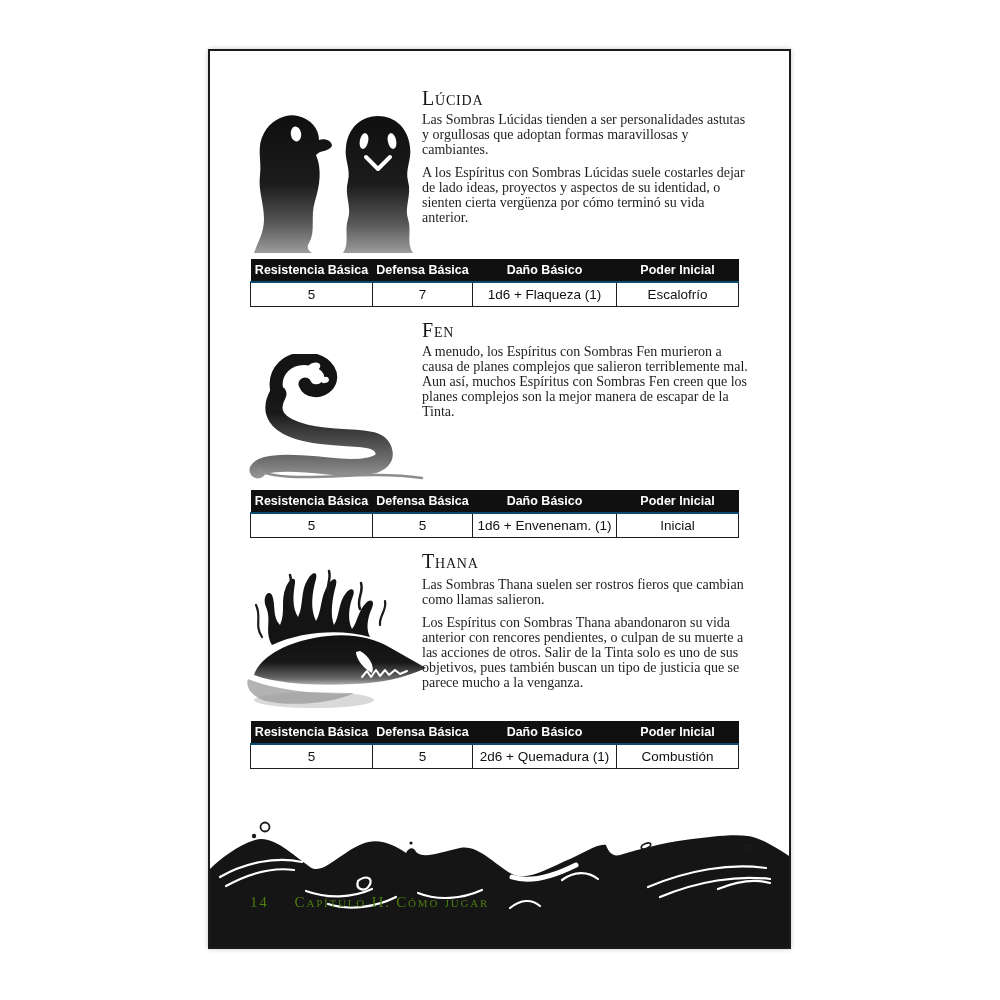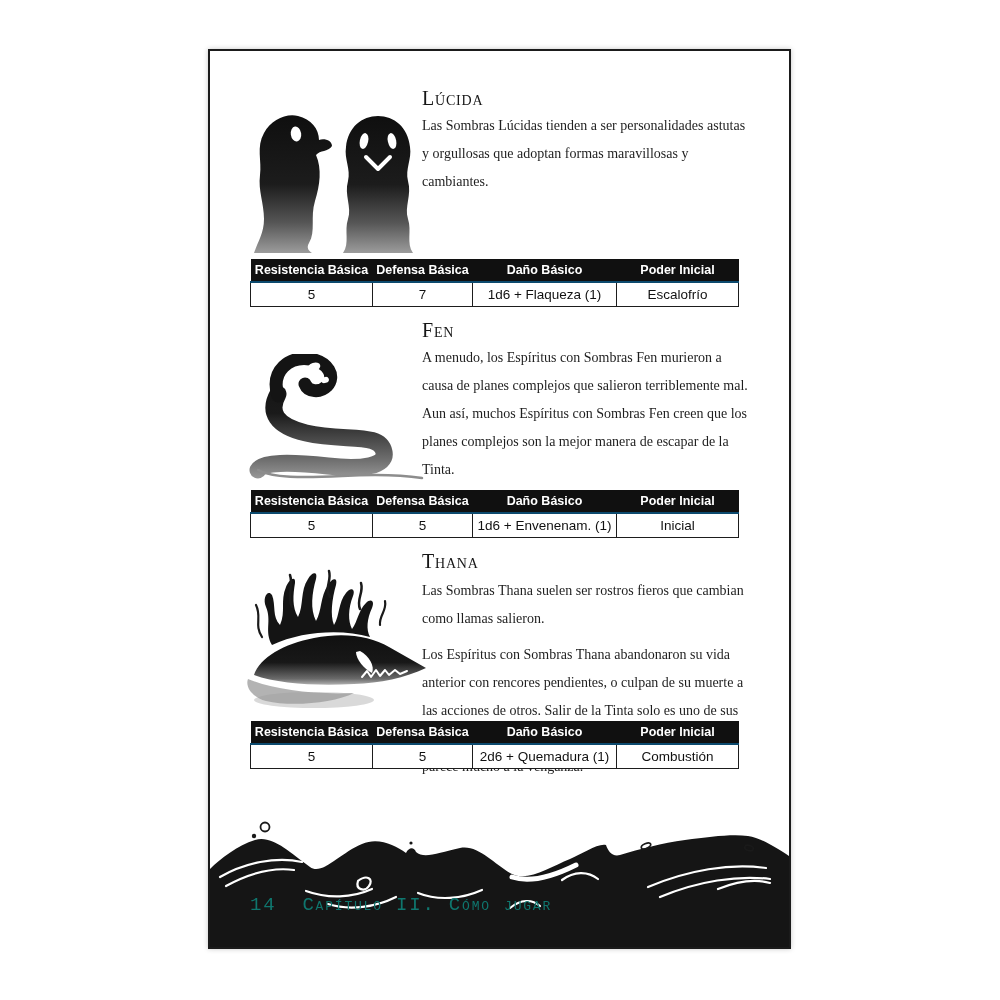--- a/index.html
+++ b/index.html
@@ -33,21 +33,21 @@
     font-weight: 500;
     letter-spacing: 0.8px;
     color: #161616;
     line-height: 22px;
   }
   .textcol {
     position: absolute;
     left: 212px;
     width: 328px;
     font-size: 14px;
-    line-height: 28px;
+    line-height: 15px;
     color: #1e1e1e;
     text-align: left;
   }
   .textcol p { margin: 0 0 8px 0; }
   .illus { position: absolute; }
   .illus svg { display: block; width: 100%; height: 100%; }
   table.stats {
     position: absolute;
     left: 40px;
     width: 489px;
@@ -76,24 +76,24 @@
   }
   .wave-art {
     position: absolute;
     left: 0; top: 756px;
     width: 579px; height: 140px;
   }
   .wave-art svg { display: block; width: 100%; height: 100%; }
   .page-footer {
     position: absolute;
     left: 40px; top: 843px;
-    color: #0f766e;
-    font-family: Liberation Mono, monospace;
+    color: #4d7c0f;
+    font-family: Liberation Serif, serif;
     font-variant: small-caps;
-    font-size: 19px;
+    font-size: 15px;
     letter-spacing: 1.8px;
     white-space: nowrap;
   }
   .page-footer .pagenum { margin-right: 26px; }
 </style>
 </head>
 <body>
 
 <div class="canvas">
   <div class="page">
@@ -116,20 +116,21 @@
 
         <path fill="url(#g1)" d="M 103,142 C 110,132 104,120 108,108 C 112,96 104,84 108,70 C 111,58 104,48 106,36 C 108,16 122,5 138,5 C 154,5 168,16 170,36 C 172,48 165,58 168,70 C 172,84 164,96 168,108 C 172,120 166,132 173,142 Z"></path>
         <ellipse cx="124" cy="30" rx="4.2" ry="8" fill="#ffffff" transform="rotate(12 124 30)"></ellipse>
         <ellipse cx="152" cy="30" rx="4.2" ry="8" fill="#ffffff" transform="rotate(-12 152 30)"></ellipse>
         <path d="M 126,46 L 138,58 L 150,46" stroke="#ffffff" stroke-width="4" fill="none" stroke-linecap="round" stroke-linejoin="round"></path>
       </svg>
     </div>
 
     <div class="textcol" style="top:61px">
       <p>Las Sombras Lúcidas tienden a ser personalidades astutas y orgullosas que adoptan formas maravillosas y cambiantes.</p>
+      <p>A los Espíritus con Sombras Lúcidas suele costarles dejar de lado ideas, proyectos y aspectos de su identidad, o sienten cierta vergüenza por cómo terminó su vida anterior.</p>
     </div>
 
     <table class="stats" style="top:208px">
       <colgroup>
           <col style="width:25%">
           <col style="width:20.5%">
           <col style="width:29.5%">
           <col style="width:25%">
         </colgroup>
       <thead>

